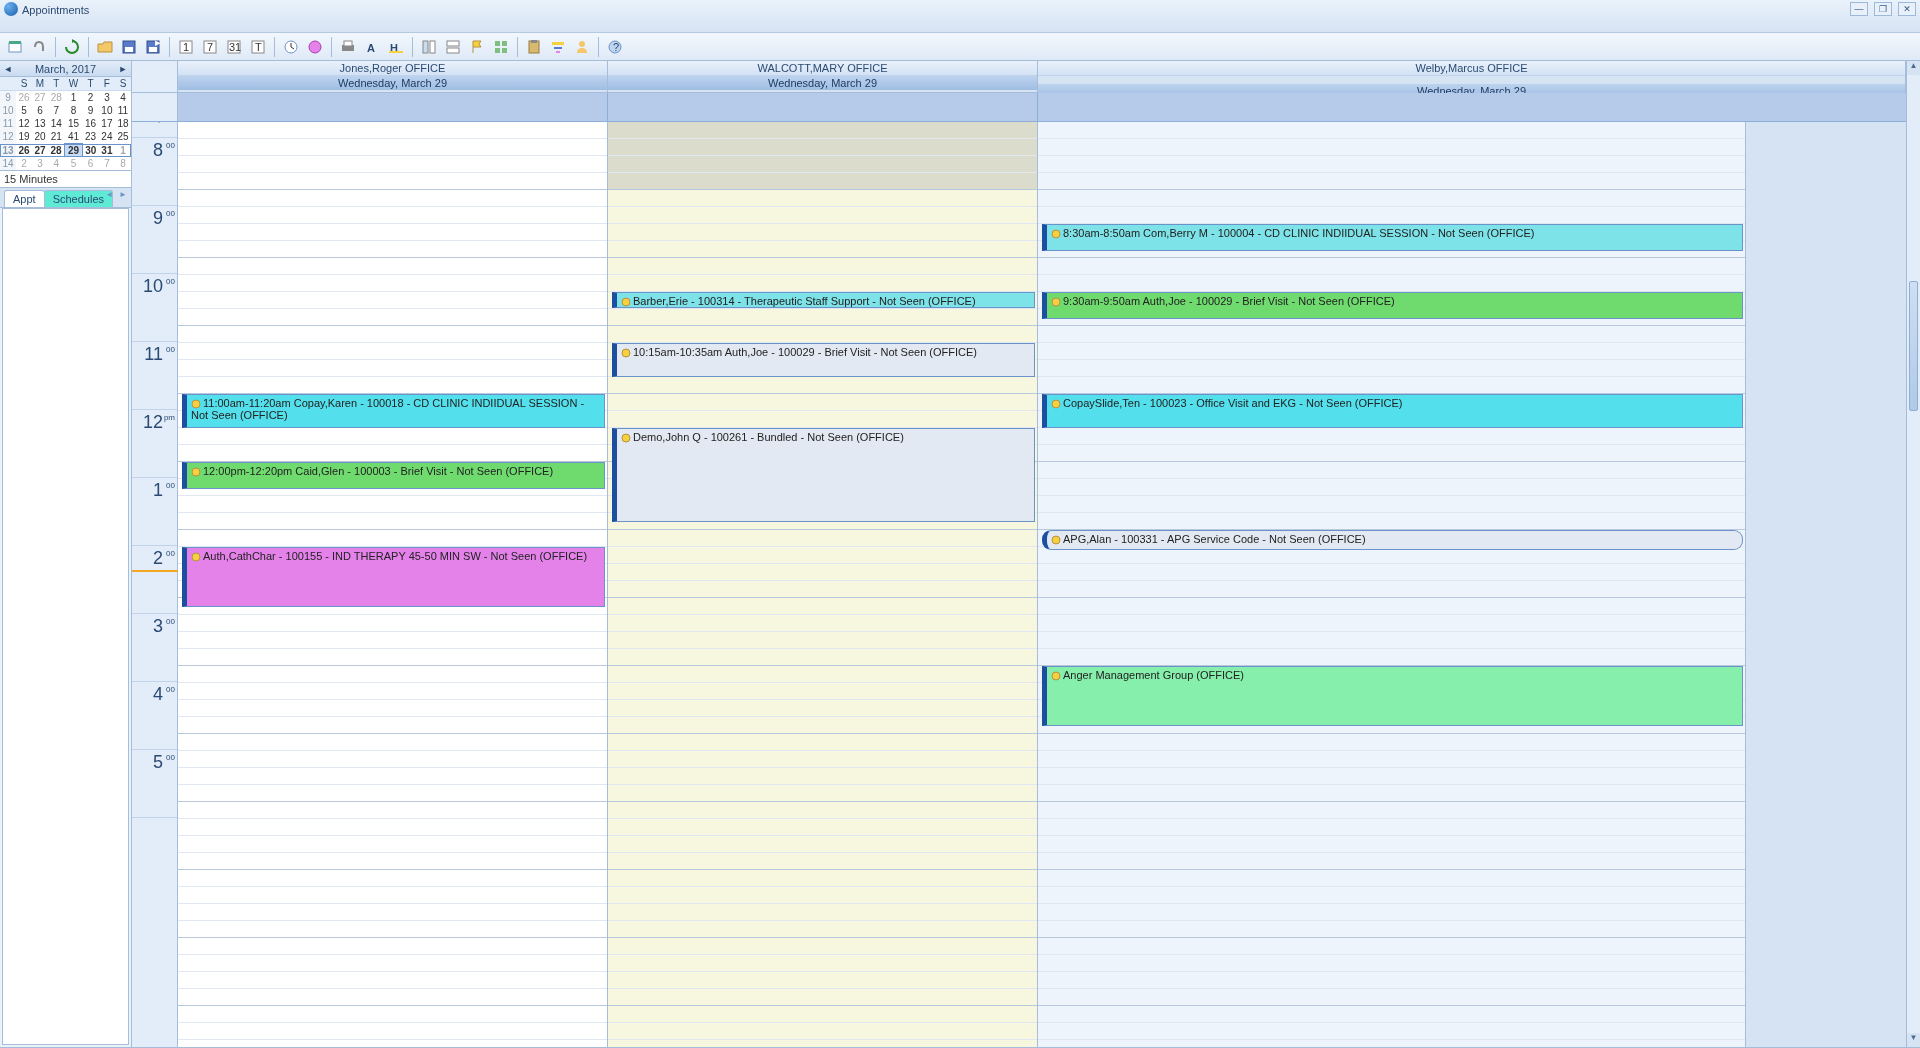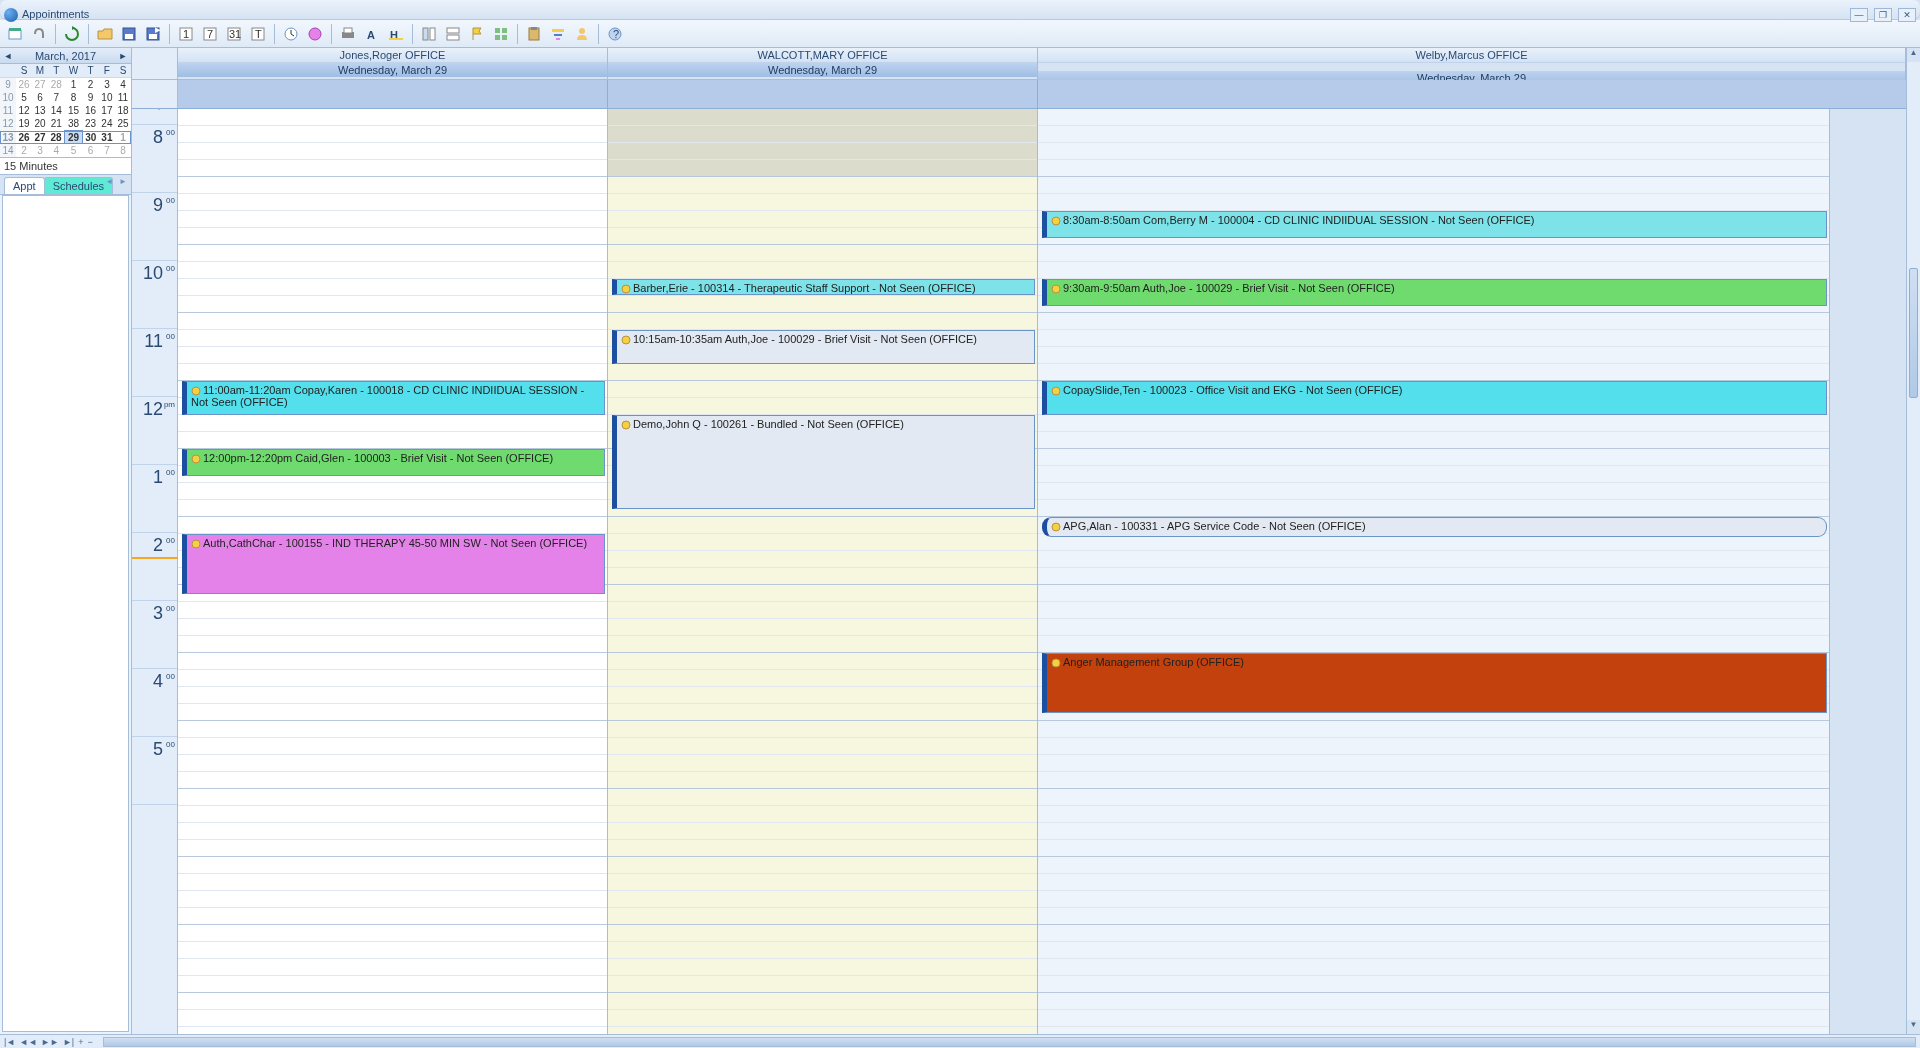--- a/index.html
+++ b/index.html
@@ -1,19 +1,19 @@
 <!DOCTYPE html>
 <html><head>
 <meta charset="utf-8">
 <style>
 * { margin:0; padding:0; box-sizing:border-box; font-family:"Segoe UI",Tahoma,sans-serif; font-size:11px; }
 body { background:#d6e3f3; width:1920px; height:1048px; overflow:hidden; }
 
 
-.titlebar { height:20px; background:linear-gradient(#eaf2fb,#d6e3f3); display:flex; align-items:flex-start; padding:8px 4px; border-bottom:1px solid #b5c9e2;border-radius:7px; }
+.titlebar { height:20px; background:linear-gradient(#eaf2fb,#d6e3f3); display:flex; align-items:flex-end; padding:16px 4px; border-bottom:1px solid #b5c9e2; }
 .titlebar .app-icon { width:14px; height:14px; border-radius:50%; background:radial-gradient(circle at 30% 30%,#6ab0f3,#1c5fa8); margin-right:4px; }
 .titlebar .title { flex:1; color:#2a4a72; }
 .win-btns { display:flex; gap:6px; }
 .win-btn { width:18px; height:14px; border:1px solid #9db8d9; background:#e8f0fa; display:flex; align-items:center; justify-content:center; font-size:9px; color:#3a5a85; cursor:pointer; }
 
 
 .toolbar { height:28px; background:linear-gradient(#f2f7fd,#dfeaf7); border-bottom:1px solid #a6bdd9; display:flex; align-items:center; padding:0 4px; gap:2px; }
 .tb-btn { width:22px; height:22px; border:1px solid transparent; display:flex; align-items:center; justify-content:center; cursor:pointer; }
 .tb-sep { width:1px; height:20px; background:#a6bdd9; margin:0 3px; }
 .tb-ico { width:16px; height:16px; display:block; }
@@ -65,21 +65,21 @@
 .hour-lines { position:absolute; inset:0; background:repeating-linear-gradient(to bottom, transparent 0, transparent 67px, #b8c9de 67px, #b8c9de 68px); }
 .allday { height:30px; background:#b5cbe9; border-bottom:1px solid #8daed6; }
 
 .appt { position:absolute; left:4px; right:2px; border:1px solid #6a94c9; border-left:5px solid #1c4fa0; padding:2px 4px; font-size:10.5px; color:#222; overflow:hidden; cursor:pointer; }
 .appt .ico { display:inline-block; width:10px; height:10px; margin-right:2px; vertical-align:middle; }
 .appt.cyan  { background:#7de3e8; }
 .appt.cyan2 { background:#53e0ec; }
 .appt.green { background:#6fdb6f; }
 .appt.grey  { background:#e3e9f2; }
 .appt.pink  { background:#e582ea; }
-.appt.blue  { background:#c2410c; }
+.appt.blue  { background:#86efac; }
 
 .vscroll { position:absolute; right:0; top:0; bottom:0; width:14px; background:#e3edf9; border-left:1px solid #a6bdd9;}
 .vscroll .thumb { position:absolute; left:2px; right:2px; top:220px; height:130px; background:linear-gradient(#d0dff2,#b0c9e6); border:1px solid #8daed6; border-radius:2px;}
 .vscroll .arr { position:absolute; left:0; right:0; height:14px; text-align:center; font-size:8px; color:#4a6a94; background:#d6e3f3; }
 .vscroll .arr.up{ top:0;} .vscroll .arr.dn{ bottom:0;}
 
 .bottombar { height:14px; background:#e3edf9; border-top:1px solid #a6bdd9; display:flex; align-items:center; padding:0 4px; gap:4px;}
 .bottombar span { font-size:9px; color:#4a6a94; cursor:pointer; }
 .hscroll { flex:1; height:10px; background:#d6e3f3; border:1px solid #a6bdd9; position:relative; margin-left:6px;}
 .hscroll .thumb { position:absolute; left:0; top:0; bottom:0; width:100%; background:linear-gradient(#d0dff2,#b0c9e6);}
@@ -296,21 +296,21 @@
               <td class="">15</td>
               <td class="">16</td>
               <td class="">17</td>
               <td class="">18</td>
             </tr>
             <tr>
               <td class="wk">12</td>
               <td class="">19</td>
               <td class="">20</td>
               <td class="">21</td>
-              <td class="">38</td>
+              <td class="">41</td>
               <td class="">23</td>
               <td class="">24</td>
               <td class="">25</td>
             </tr>
             <tr class="minical-today-row">
               <td class="wk">13</td>
               <td class="">26</td>
               <td class="">27</td>
               <td class="">28</td>
               <td class="sel">29</td>
@@ -438,21 +438,21 @@
           <div class="appt cyan" style="top: 170px; height: 16px;"><span class="ico"><svg width="10" height="10">
                 <circle cx="5" cy="5" r="4" fill="#f5d040" stroke="#b8923f"></circle>
               </svg></span><span>Barber,Erie - 100314 - Therapeutic Staff Support - Not Seen (OFFICE)</span></div>
           <div class="appt grey" style="top: 221px; height: 34px;"><span class="ico"><svg width="10" height="10">
                 <circle cx="5" cy="5" r="4" fill="#f5d040" stroke="#b8923f"></circle>
               </svg></span><span>10:15am-10:35am Auth,Joe - 100029 - Brief Visit - Not Seen (OFFICE)</span></div>
           <div class="appt grey" style="top: 306px; height: 94px;"><span class="ico"><svg width="10" height="10">
                 <circle cx="5" cy="5" r="4" fill="#f5d040" stroke="#b8923f"></circle>
               </svg></span><span>Demo,John Q - 100261 - Bundled - Not Seen (OFFICE)</span></div>
         </div>
-        <div class="prov-col" style="width: 792px;">
+        <div class="prov-col" style="width: 708px;">
           <div class="bg-avail" style="top:0;bottom:0;"></div>
           <div class="slot-lines"></div>
           <div class="hour-lines"></div>
           <div class="appt cyan" style="top: 102px; height: 27px;"><span class="ico"><svg width="10" height="10">
                 <circle cx="5" cy="5" r="4" fill="#f5d040" stroke="#b8923f"></circle>
               </svg></span><span>8:30am-8:50am Com,Berry M - 100004 - CD CLINIC INDIIDUAL  SESSION - Not Seen (OFFICE)</span></div>
           <div class="appt green" style="top: 170px; height: 27px;"><span class="ico"><svg width="10" height="10">
                 <circle cx="5" cy="5" r="4" fill="#f5d040" stroke="#b8923f"></circle>
               </svg></span><span>9:30am-9:50am Auth,Joe - 100029 - Brief Visit - Not Seen (OFFICE)</span></div>
           <div class="appt cyan2" style="top: 272px; height: 34px;"><span class="ico"><svg width="10" height="10">

